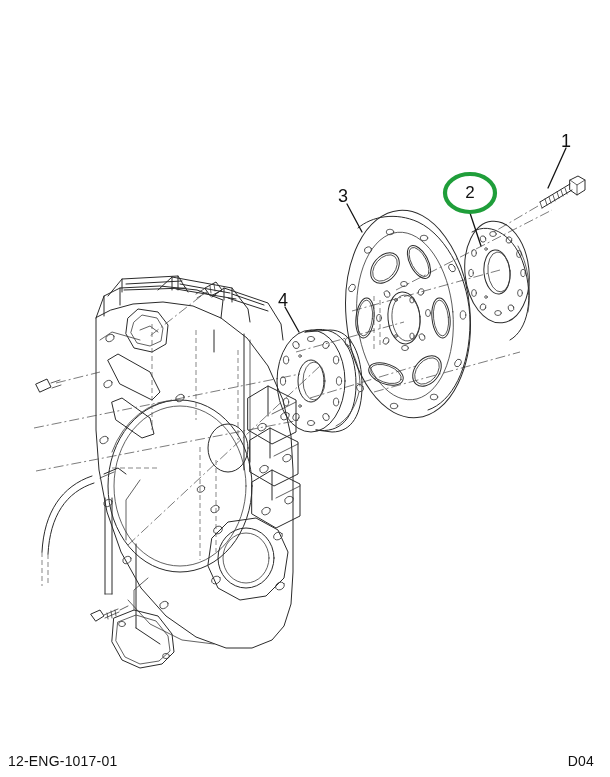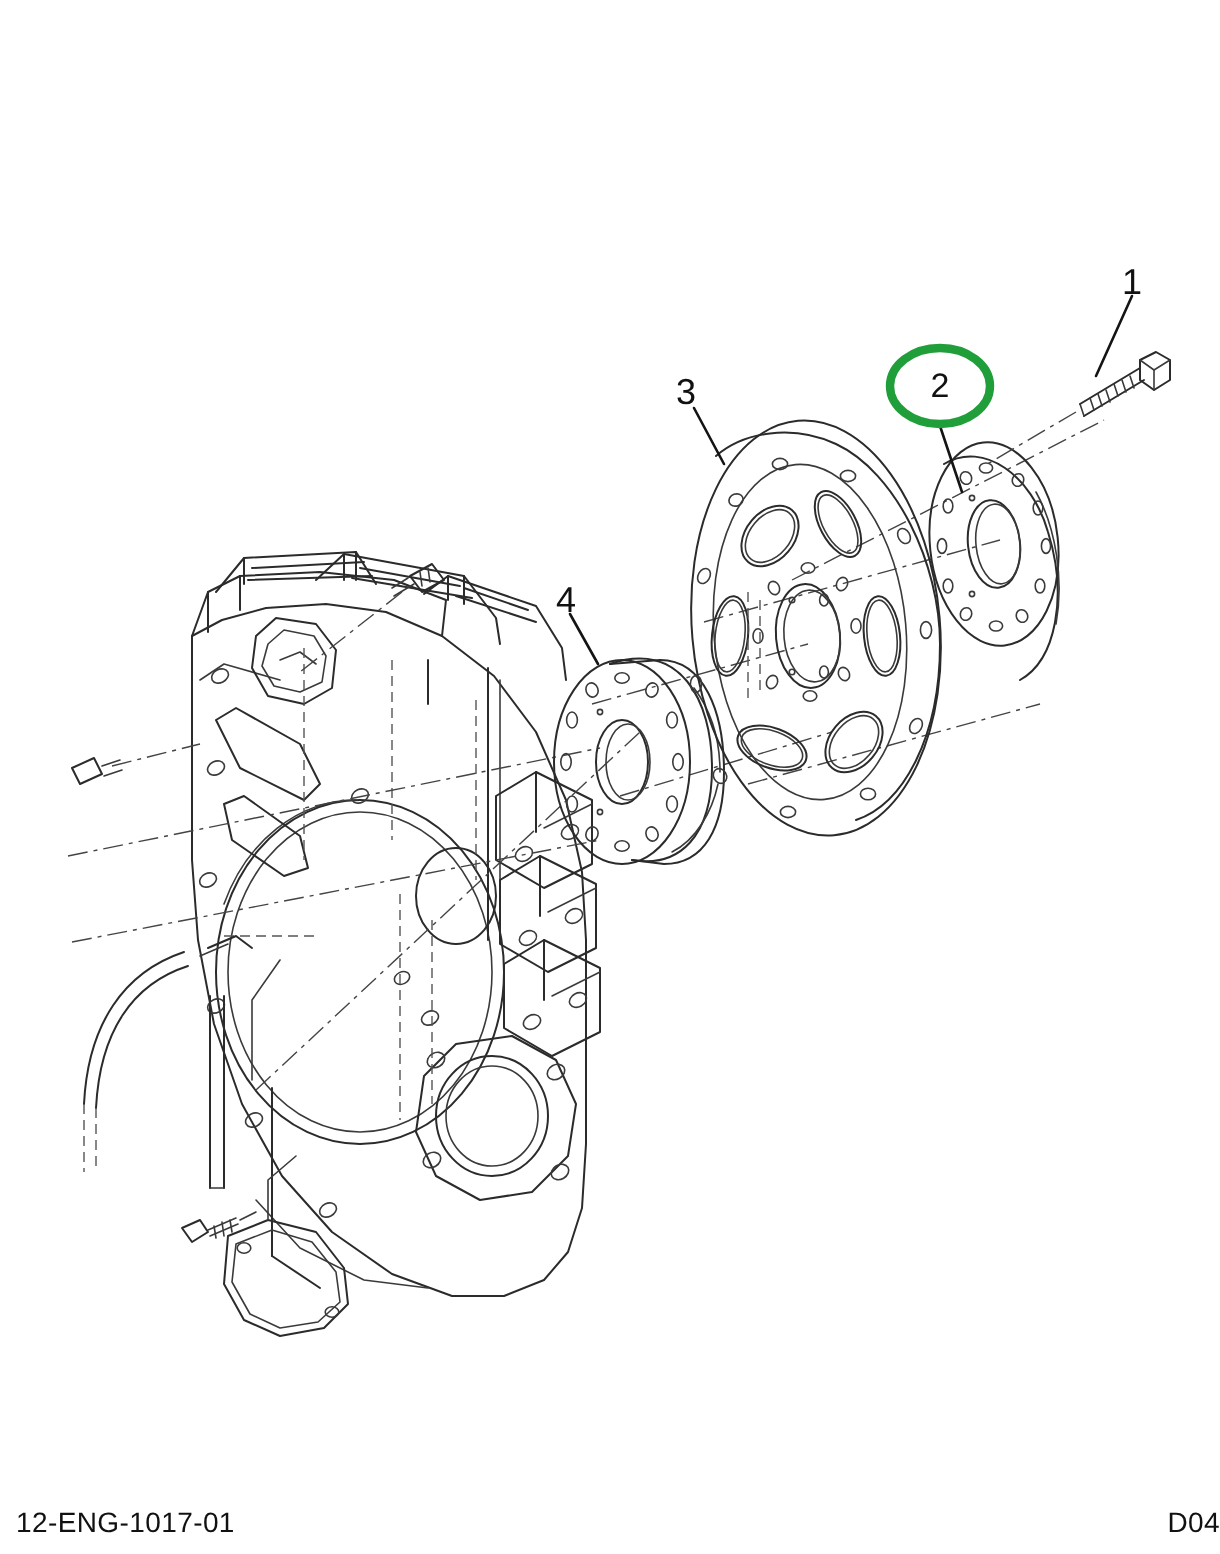--- a/index.html
+++ b/index.html
@@ -34,21 +34,21 @@
     position: absolute;
     left: 8px;
     bottom: 8px;
     font-size: 14px;
     letter-spacing: 0.2px;
     color: #111;
     white-space: nowrap;
   }
   .footer-right {
     position: absolute;
-    right: 0;
+    right: 16px;
     bottom: 8px;
     font-size: 14px;
     letter-spacing: 0.2px;
     color: #111;
     white-space: nowrap;
   }
   svg { display: block; }
   .ln {
     fill: none;
     stroke: #2b2b2b;

